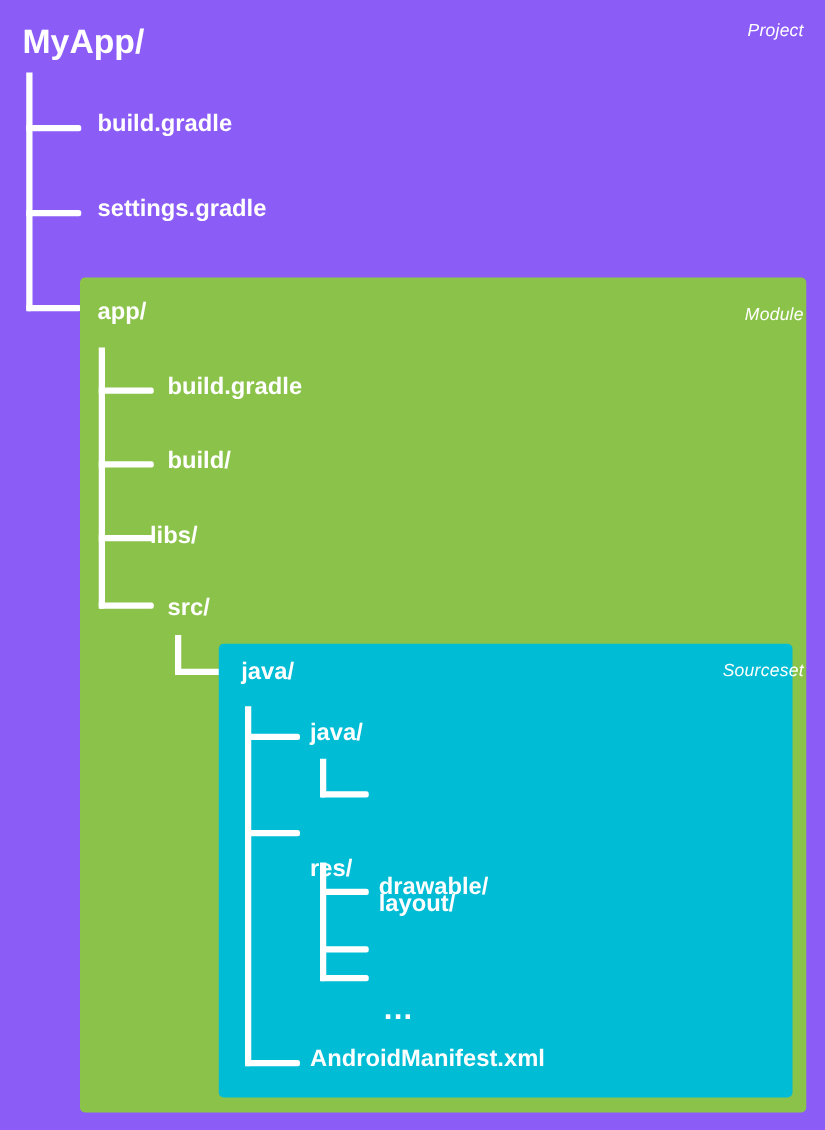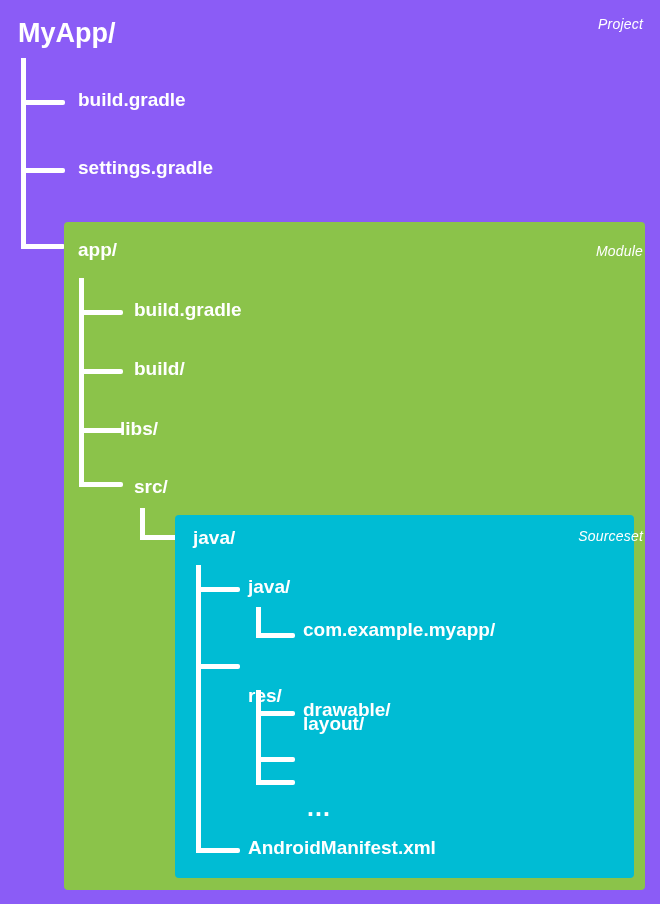--- a/index.html
+++ b/index.html
@@ -124,21 +124,20 @@
   <div class="spine" style="left:196px; top:565px; height:288px;"></div>
   <div class="branch" style="left:196px; top:587px; width:44px;"></div>
   <div class="branch" style="left:196px; top:664px; width:44px;"></div>
   <div class="branch" style="left:196px; top:848px; width:44px;"></div>
 
   <div class="node-label" style="left:248px; top:577px;">java/</div>
 
   <div class="spine" style="left:256px; top:607px; height:31px;"></div>
   <div class="branch" style="left:256px; top:633px; width:39px;"></div>
 
-  <div class="node-label" style="left:303px; top:620px;">com.example.myapp/</div>
 
   <div class="node-label" style="left:248px; top:654px;margin-top:32px;">res/</div>
 
   <div class="spine" style="left:256px; top:690px; height:95px;"></div>
   <div class="branch" style="left:256px; top:711px; width:39px;"></div>
   <div class="branch" style="left:256px; top:757px; width:39px;"></div>
   <div class="branch" style="left:256px; top:780px; width:39px;"></div>
 
   <div class="node-label" style="left:303px; top:700px;">drawable/</div>
   <div class="node-label" style="left:303px; top:714px;">layout/</div>

